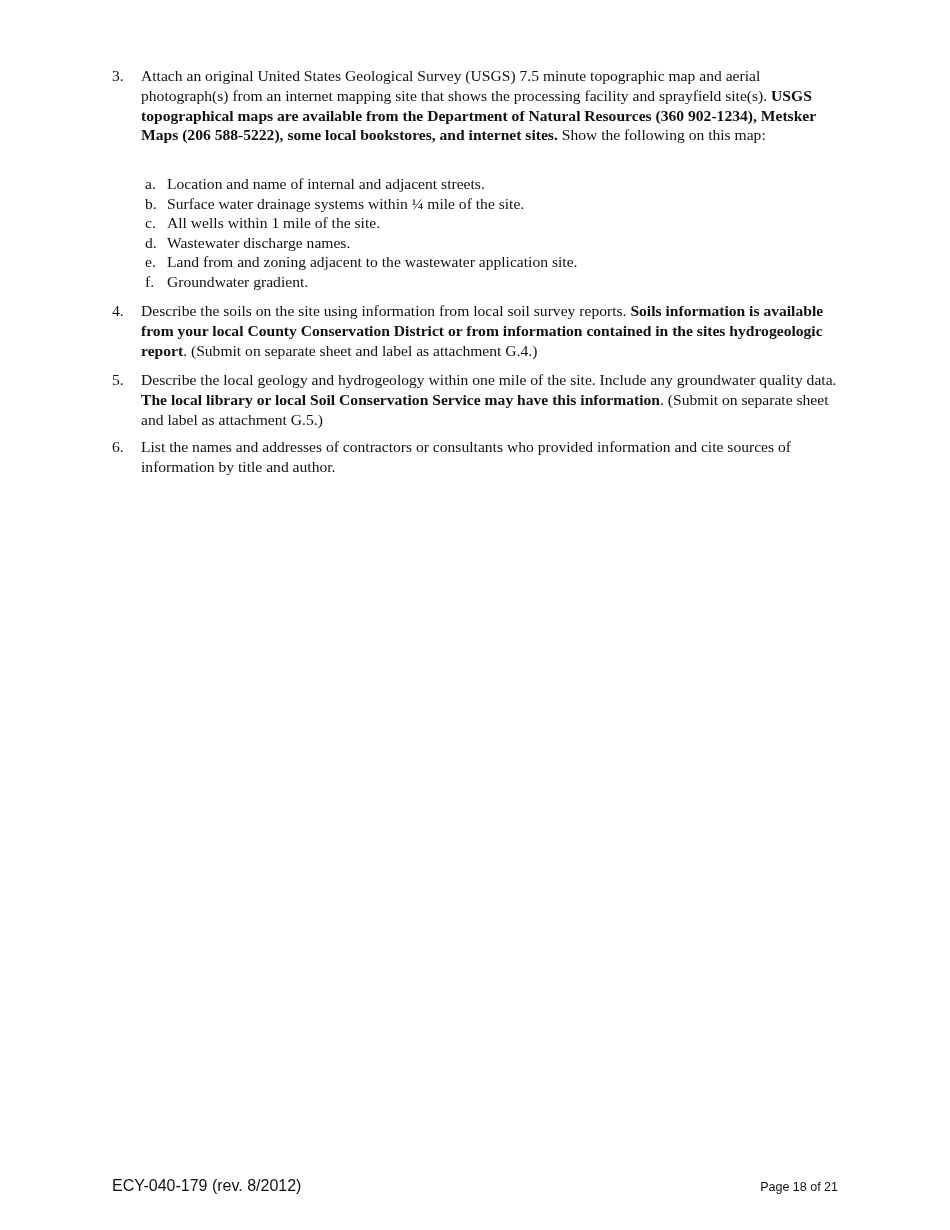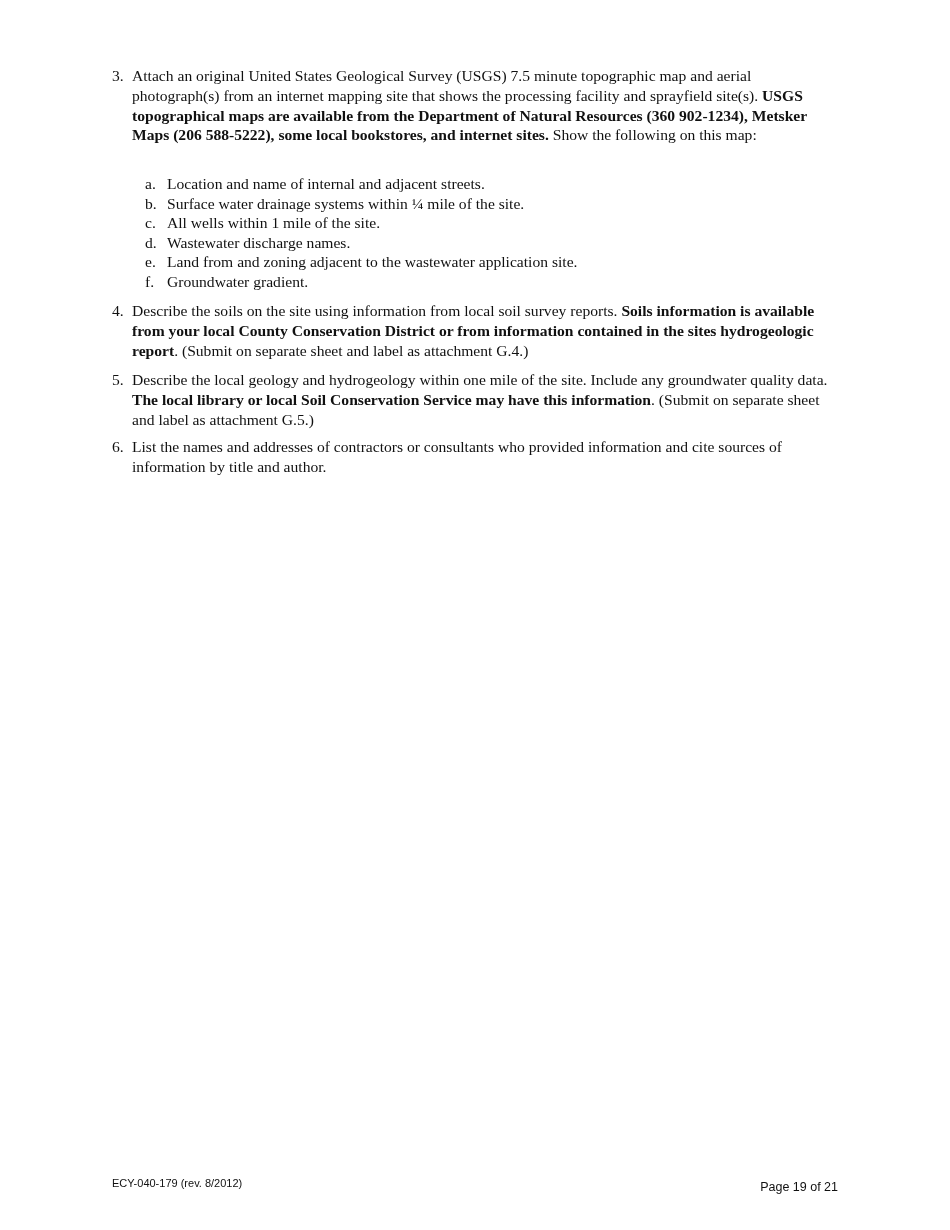--- a/index.html
+++ b/index.html
@@ -1,28 +1,28 @@
 <!DOCTYPE html>
 <html><head>
 <meta charset="utf-8">
 <style>
   html, body { margin: 0; padding: 0; background: #ffffff; }
   body { width: 950px; height: 1230px; position: relative; overflow: hidden;
          font-family: "Liberation Serif", serif; color: #111; font-size: 15.6px; }
   .item { position: absolute; left: 112px; width: 730px; line-height: 19.8px; }
   .num { position: absolute; left: 0; top: 0; }
-  .body { margin-left: 20px; }
+  .body { margin-left: 29px; }
   .b { font-weight: bold; }
   .i { }
   .sub { position: absolute; left: 145px; line-height: 19.6px; }
   .sub-row { position: relative; height: 19.6px; white-space: nowrap; }
   .sub-row .l { position: absolute; left: 0; }
   .sub-row .t { position: absolute; left: 22px; }
   .footer { position: absolute; top: 1177px; font-family: "Liberation Sans", sans-serif; }
-  .footer-left { left: 112px; font-size: 11px; }
+  .footer-left { left: 112px; font-size: 16px; }
   .footer-right { right: 112px; font-size: 12.5px; top: 1180px; }
 </style>
 </head>
 <body>
 
 <div>
 
   <div class="item" style="top:66px;">
     <span class="num">3.</span>
     <div class="body">
@@ -72,14 +72,14 @@
   </div>
 
   <div class="item" style="top:437px;">
     <span class="num">6.</span>
     <div class="body">
       <span>List the names and addresses of contractors or consultants who provided information and cite sources of information by title and author.</span>
     </div>
   </div>
 
   <div class="footer footer-left">ECY-040-179 (rev. 8/2012)</div>
-  <div class="footer footer-right">Page 19 of 21</div>
+  <div class="footer footer-right">Page 18 of 21</div>
 </div>
 
 </body></html>

